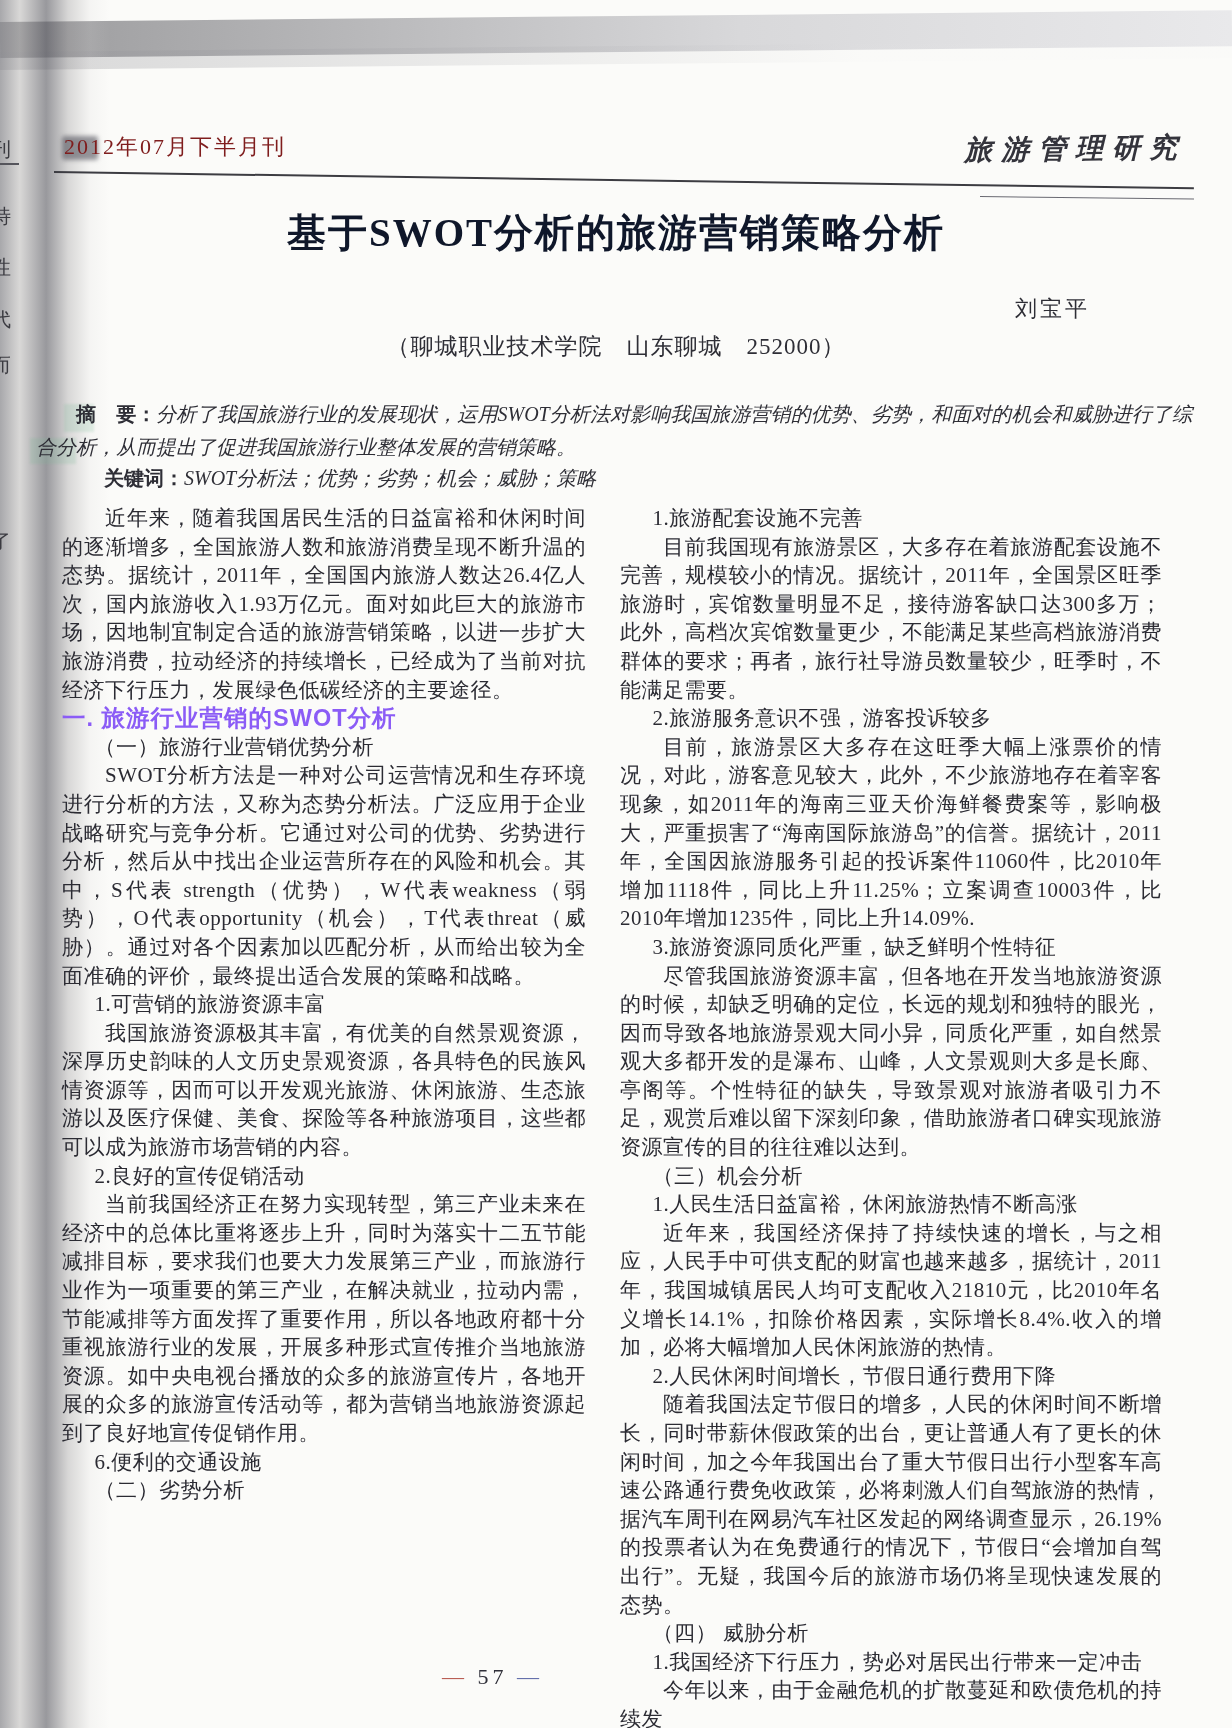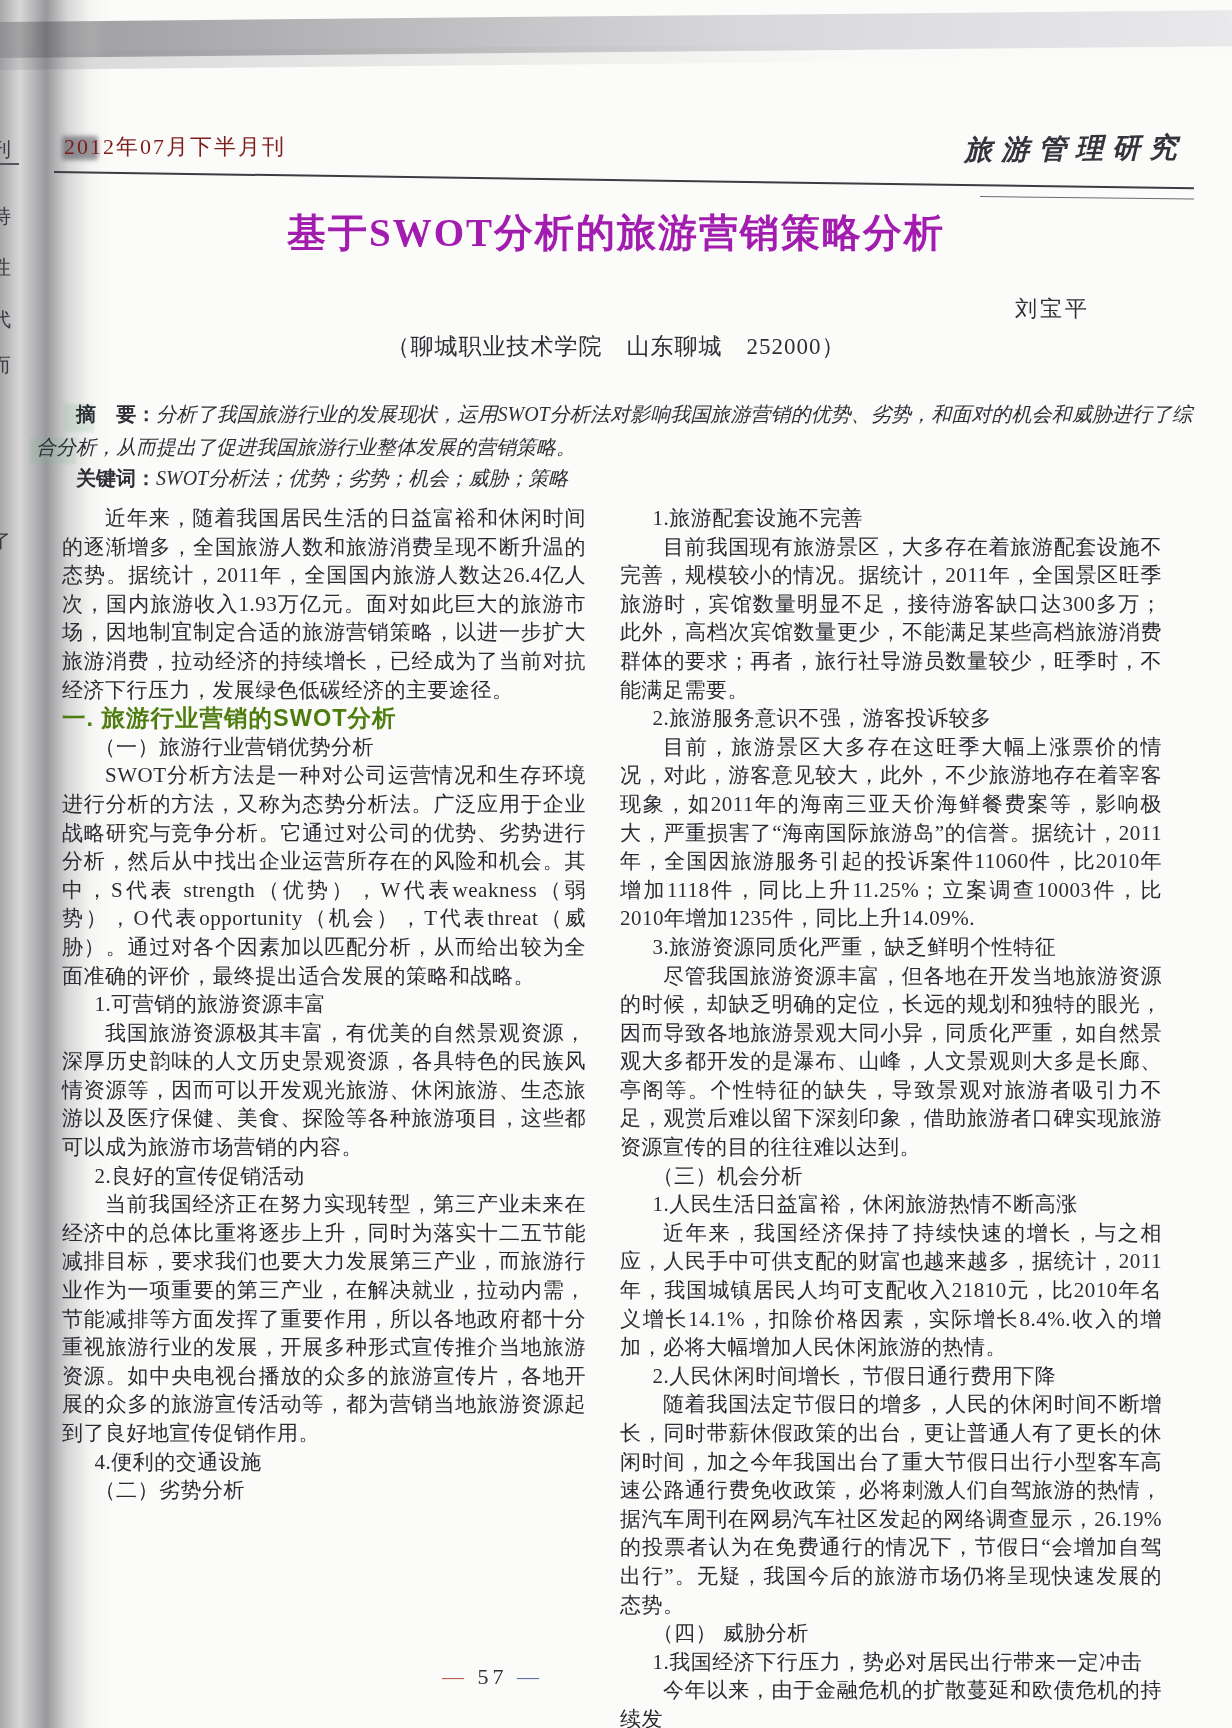--- a/index.html
+++ b/index.html
@@ -48,42 +48,42 @@
     color:#34343c;transform:rotate(-0.8deg);
     font-family:"Liberation Serif",serif;
   }
   .hdr-rule{position:absolute;left:54px;top:171px;width:1140px;height:2px;background:#3c3c42;
     transform:rotate(0.82deg);transform-origin:left center;}
   .hdr-rule2{position:absolute;left:980px;top:196px;width:214px;height:1px;background:#6a6a72;
     transform:rotate(0.7deg);transform-origin:left center;}
 
   
   .title{position:absolute;left:0;top:206px;width:1232px;text-align:center;
-    font-size:39px;font-weight:bold;letter-spacing:2px;color:#a21caf;}
+    font-size:39px;font-weight:bold;letter-spacing:2px;color:#0f172a;}
   .author{position:absolute;left:0;top:294px;width:1090px;text-align:right;
     font-size:22px;letter-spacing:3px;}
   .affiliation{position:absolute;left:0;top:331px;width:1232px;text-align:center;
     font-size:23px;letter-spacing:1px;}
   .abstract{position:absolute;left:36px;top:398px;width:1156px;
     font-size:20px;line-height:33px;font-style:italic;text-align:justify;text-indent:2em;}
   .abstract .lbl{font-style:normal;font-weight:bold;
     font-family:"Liberation Sans","DejaVu Sans",sans-serif;font-size:20px;}
   .keywords{position:absolute;left:36px;top:463px;width:1156px;
     font-size:20px;line-height:30px;font-style:italic;text-indent:2em;}
   .keywords .lbl{font-style:normal;font-weight:bold;
-    font-family:"Liberation Sans","DejaVu Sans",sans-serif;font-size:20px;}
+    font-family:"Liberation Sans","DejaVu Sans",sans-serif;font-size:20px;margin-left:28px;}
 
   
   .body-wrap{position:absolute;left:62px;top:504px;width:1100px;display:flex;gap:34px;}
   .col{font-size:21px;line-height:28.6px;letter-spacing:0.5px;color:#2b2b33;}
   .col-left{width:524px;}
   .col-right{width:542px;}
   .blk{margin:0;}
   .para{text-indent:2.05em;text-align:justify;}
-  .h1{font-weight:bold;font-size:23.5px;letter-spacing:1px;color:#4d7c0f;
+  .h1{font-weight:bold;font-size:23.5px;letter-spacing:1px;color:#8b5cf6;
       font-family:"Liberation Sans","DejaVu Sans",sans-serif;}
   .h2{padding-left:1.55em;}
   .h3{padding-left:1.55em;}
 
   
   .pageno{position:absolute;left:0;top:1664px;width:985px;text-align:center;
     font-size:22px;letter-spacing:4px;color:#2f2f38;}
   .pageno .d1{color:#b5544b;}
   .pageno .d2{color:#5c68a6;}
 </style>
@@ -124,21 +124,21 @@
   <div class="body-wrap">
     <div class="col col-left" id="col-left">
         <div class="blk para">近年来，随着我国居民生活的日益富裕和休闲时间的逐渐增多，全国旅游人数和旅游消费呈现不断升温的态势。据统计，2011年，全国国内旅游人数达26.4亿人次，国内旅游收入1.93万亿元。面对如此巨大的旅游市场，因地制宜制定合适的旅游营销策略，以进一步扩大旅游消费，拉动经济的持续增长，已经成为了当前对抗经济下行压力，发展绿色低碳经济的主要途径。</div>
         <div class="blk h1">一. 旅游行业营销的SWOT分析</div>
         <div class="blk h2">（一）旅游行业营销优势分析</div>
         <div class="blk para">SWOT分析方法是一种对公司运营情况和生存环境进行分析的方法，又称为态势分析法。广泛应用于企业战略研究与竞争分析。它通过对公司的优势、劣势进行分析，然后从中找出企业运营所存在的风险和机会。其中，S代表 strength（优势），W代表weakness（弱势），O代表opportunity（机会），T代表threat（威胁）。通过对各个因素加以匹配分析，从而给出较为全面准确的评价，最终提出适合发展的策略和战略。</div>
         <div class="blk h3">1.可营销的旅游资源丰富</div>
         <div class="blk para">我国旅游资源极其丰富，有优美的自然景观资源，深厚历史韵味的人文历史景观资源，各具特色的民族风情资源等，因而可以开发观光旅游、休闲旅游、生态旅游以及医疗保健、美食、探险等各种旅游项目，这些都可以成为旅游市场营销的内容。</div>
         <div class="blk h3">2.良好的宣传促销活动</div>
         <div class="blk para">当前我国经济正在努力实现转型，第三产业未来在经济中的总体比重将逐步上升，同时为落实十二五节能减排目标，要求我们也要大力发展第三产业，而旅游行业作为一项重要的第三产业，在解决就业，拉动内需，节能减排等方面发挥了重要作用，所以各地政府都十分重视旅游行业的发展，开展多种形式宣传推介当地旅游资源。如中央电视台播放的众多的旅游宣传片，各地开展的众多的旅游宣传活动等，都为营销当地旅游资源起到了良好地宣传促销作用。</div>
-        <div class="blk h3">4.便利的交通设施</div>
+        <div class="blk h3">6.便利的交通设施</div>
         <div class="blk h2">（二）劣势分析</div>
       </div>
     <div class="col col-right" id="col-right">
         <div class="blk h3">1.旅游配套设施不完善</div>
         <div class="blk para">目前我国现有旅游景区，大多存在着旅游配套设施不完善，规模较小的情况。据统计，2011年，全国景区旺季旅游时，宾馆数量明显不足，接待游客缺口达300多万；此外，高档次宾馆数量更少，不能满足某些高档旅游消费群体的要求；再者，旅行社导游员数量较少，旺季时，不能满足需要。</div>
         <div class="blk h3">2.旅游服务意识不强，游客投诉较多</div>
         <div class="blk para">目前，旅游景区大多存在这旺季大幅上涨票价的情况，对此，游客意见较大，此外，不少旅游地存在着宰客现象，如2011年的海南三亚天价海鲜餐费案等，影响极大，严重损害了“海南国际旅游岛”的信誉。据统计，2011年，全国因旅游服务引起的投诉案件11060件，比2010年增加1118件，同比上升11.25%；立案调查10003件，比2010年增加1235件，同比上升14.09%.</div>
         <div class="blk h3">3.旅游资源同质化严重，缺乏鲜明个性特征</div>
         <div class="blk para">尽管我国旅游资源丰富，但各地在开发当地旅游资源的时候，却缺乏明确的定位，长远的规划和独特的眼光，因而导致各地旅游景观大同小异，同质化严重，如自然景观大多都开发的是瀑布、山峰，人文景观则大多是长廊、亭阁等。个性特征的缺失，导致景观对旅游者吸引力不足，观赏后难以留下深刻印象，借助旅游者口碑实现旅游资源宣传的目的往往难以达到。</div>
         <div class="blk h2">（三）机会分析</div>

